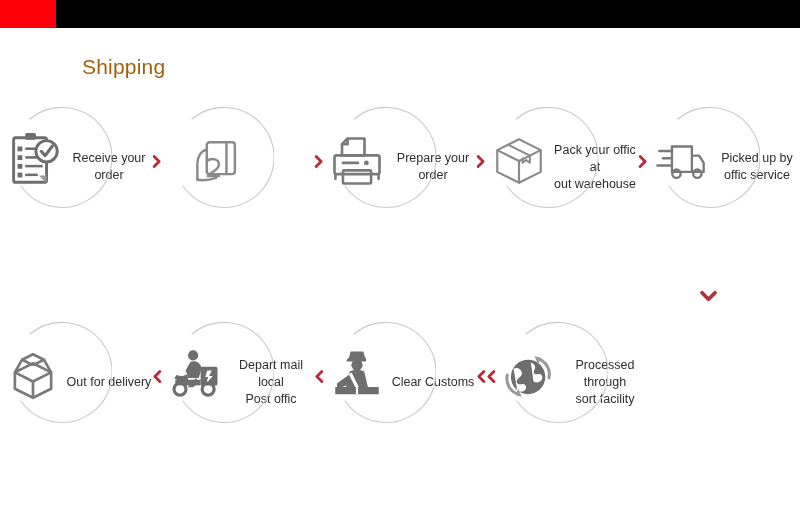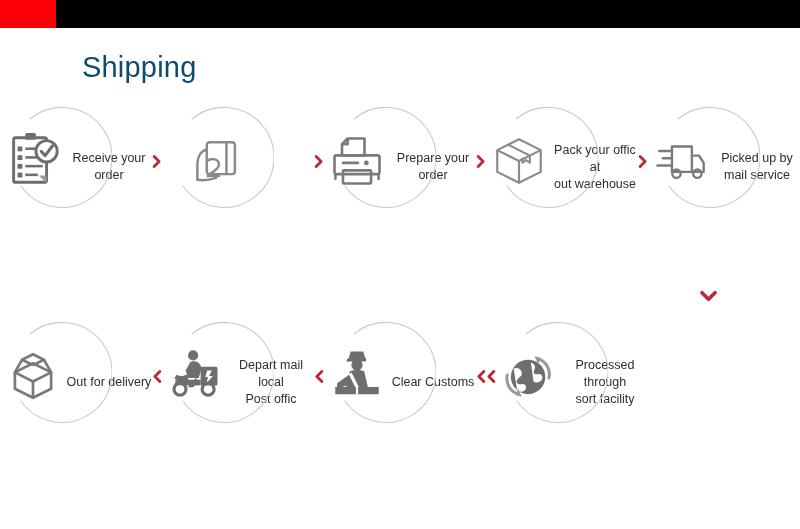--- a/index.html
+++ b/index.html
@@ -30,24 +30,24 @@
     width: 56px;
     height: 28px;
     background: #fb0007;
   }
 
   
   #page-title {
     position: absolute;
     left: 82px;
     top: 50px;
-    font-size: 29px;
+    font-size: 21px;
     font-weight: 400;
     letter-spacing: 0.2px;
-    color: #0c4a6e;
+    color: #a16207;
     line-height: 34px;
     white-space: nowrap;
   }
 
   
   .flow-row {
     position: absolute;
     left: 0;
     width: 800px;
     height: 185px;
@@ -252,21 +252,21 @@
           <path d="M 44 26 L 52 26 L 57 34 L 57 44 L 44 44" fill="none" stroke="#7a7a7a" stroke-width="2.6" stroke-linejoin="round"></path>
           <circle cx="27" cy="46" r="4.6" fill="none" stroke="#7a7a7a" stroke-width="2.6"></circle>
           <circle cx="50" cy="46" r="4.6" fill="none" stroke="#7a7a7a" stroke-width="2.6"></circle>
           <line x1="8" y1="21" x2="22" y2="21" stroke="#7a7a7a" stroke-width="2.6" stroke-linecap="round"></line>
           <line x1="12" y1="29" x2="22" y2="29" stroke="#7a7a7a" stroke-width="2.6" stroke-linecap="round"></line>
           <line x1="6" y1="37" x2="22" y2="37" stroke="#7a7a7a" stroke-width="2.6" stroke-linecap="round"></line>
         </svg>
       </div>
     </div>
     <div class="step-label">Picked up by
-mail service</div>
+offic service</div>
   </div>
 </div>
 
 <div id="down-connector">
   <svg viewBox="0 0 20 14" width="19" height="13">
     <path d="M 3 3 L 10 10 L 17 3" fill="none" stroke="#b82b38" stroke-width="4" stroke-linecap="round" stroke-linejoin="round"></path>
   </svg>
 </div>
 
 <div id="flow-row-2" class="flow-row">

